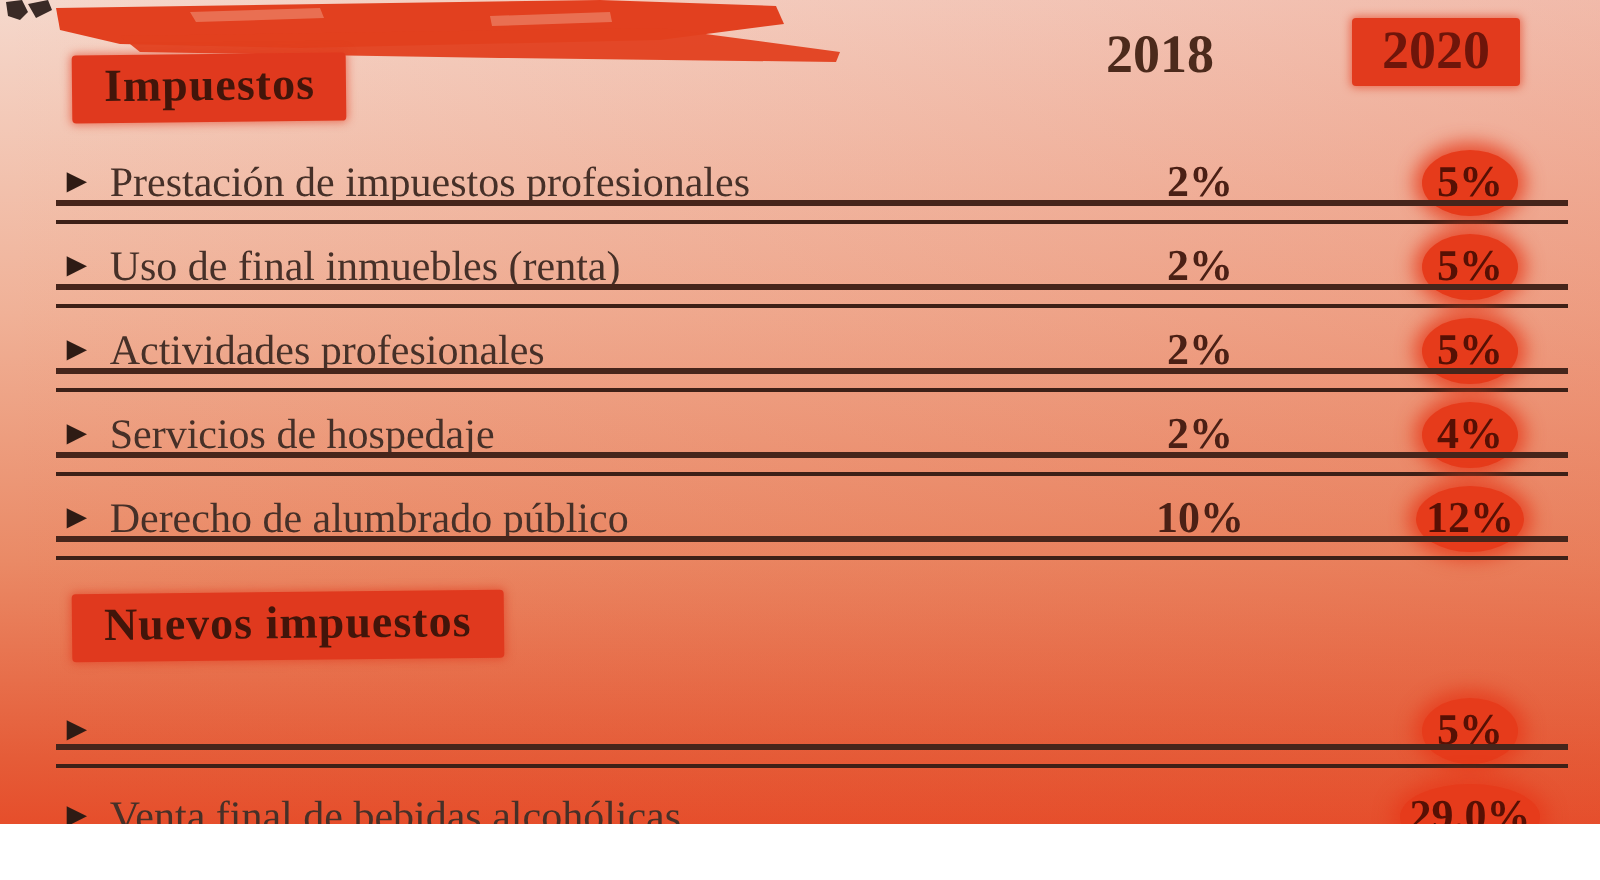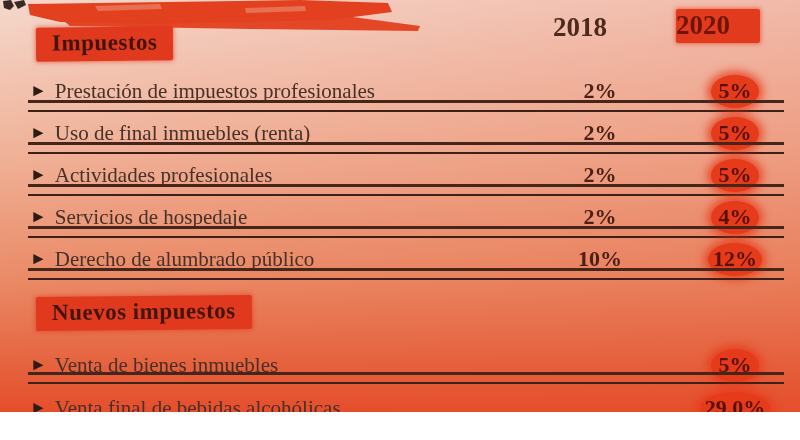--- a/index.html
+++ b/index.html
@@ -30,21 +30,21 @@
     border-radius:2px;
     box-shadow:0 0 4px 1px rgba(224,57,30,0.55);
   }
   .head-impuestos { left:36px; top:27px; }
   .head-nuevos   { left:36px; top:296px; }
 
   
   .year { position:absolute; font-size:27px; font-weight:bold; }
   .year-2019 { left:538px; top:12px; width:84px; text-align:center; color:#4c2a1c; }
   .year-2020 {
-    left:676px; top:9px; width:84px; 
+    left:676px; top:9px; width:84px; text-align:center;
     color:#6e150a; background:#e23a1d; border-radius:2px;
     box-shadow:0 0 4px 1px rgba(226,58,29,0.6);
     padding:1px 0 2px 0;
   }
 
   
   .row {
     position:absolute;
     left:10px;
     width:780px;
@@ -150,21 +150,20 @@
         </div>
         <div class="cell-2019">10%</div>
         <div class="cell-2020"><span class="blob">
             <span>12%</span>
           </span></div>
         <div class="rule"></div>
       </div>
       <div class="row" style="top: 346px; height: 38px;">
         <div class="cell-label">
           <span class="bullet">►</span>
-          <span>Venta de bienes inmuebles</span>
         </div>
         <div class="cell-2019"></div>
         <div class="cell-2020"><span class="blob">
             <span>5%</span>
           </span></div>
         <div class="rule"></div>
       </div>
       <div class="row" style="top: 389px; height: 38px;">
         <div class="cell-label">
           <span class="bullet">►</span>

